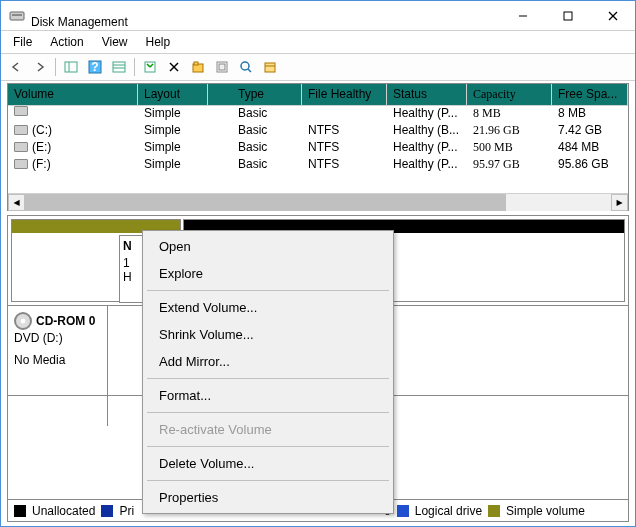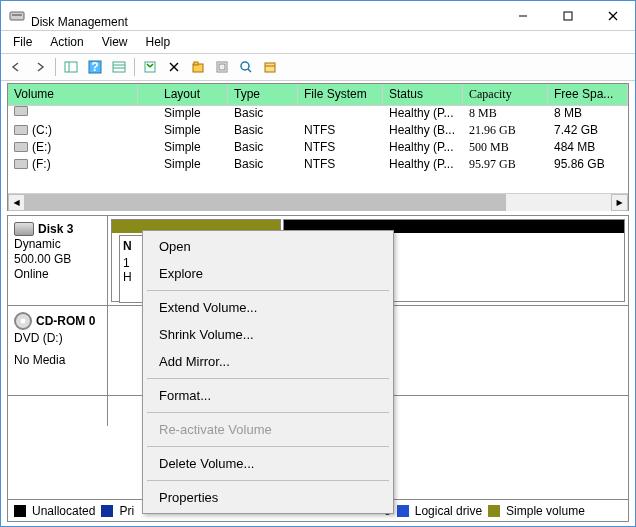--- a/index.html
+++ b/index.html
@@ -10,26 +10,26 @@
   .titlebar .title { flex: 1; font-size: 12px; margin-top: 12px; }
   .titlebar .winbtn { width: 45px; height: 29px; display: flex; align-items: center; justify-content: center; cursor: default; }
   .menubar { height: 22px; display: flex; align-items: center; padding: 0 4px; gap: 2px; text-align: center; }
   .menubar .menuitem { padding: 2px 8px; cursor: default; }
   .toolbar { height: 28px; border-top: 1px solid #d0d0d0; border-bottom: 1px solid #d0d0d0; display: flex; align-items: center; padding: 0 4px; gap: 2px; background: #fdfdfd; }
   .toolbar .tbtn { width: 22px; height: 22px; display: flex; align-items: center; justify-content: center; border: 1px solid transparent; cursor: default; }
   .toolbar .sep { width: 1px; height: 18px; background: #c0c0c0; margin: 0 2px; }
   .content { flex: 1; padding: 2px 6px 4px 6px; display: flex; flex-direction: column; gap: 4px; overflow: hidden; }
   .panel { border: 1px solid #888; background: #fff; position: relative; }
   .top-panel { height: 128px; display: flex; flex-direction: column; }
-  .grid-header { display: flex; border-bottom: 1px solid #d0d0d0; background: #86efac; }
+  .grid-header { display: flex; border-bottom: 1px solid #d0d0d0; background: #0f766e; }
   .grid-header .col { padding: 3px 6px; border-right: 1px solid #d0d0d0; font-size: 12px; white-space: nowrap; overflow: hidden; }
   .grid-body { flex: 1; overflow: hidden; }
   .row { display: flex; height: 17px; align-items: flex-start; }
   .row .cell { padding: 0 6px; white-space: nowrap; overflow: hidden; font-size: 12px; display: flex; align-items: center; gap: 4px; }
-  .col-vol { width: 130px; } .col-lay { width: 70px; margin-left: 20px; } .col-type { width: 70px; } .col-fs { width: 85px; } .col-status { width: 80px; } .col-cap { width: 85px; font-family: Liberation Serif, serif; } .col-free { flex: 1; }
+  .col-vol { width: 130px; } .col-lay { width: 70px; } .col-type { width: 70px; margin-left: 24px; } .col-fs { width: 85px; } .col-status { width: 80px; } .col-cap { width: 85px; font-family: Liberation Serif, serif; } .col-free { flex: 1; }
   .vol-icon { width: 14px; height: 10px; background: #d0d0d0; border: 1px solid #888; border-radius: 1px; flex-shrink: 0; }
   .hscroll { height: 17px; background: #f0f0f0; border-top: 1px solid #d0d0d0; display: flex; align-items: center; }
   .hscroll .arrow { width: 17px; height: 17px; background: #f0f0f0; border: 1px solid #c0c0c0; display: flex; align-items: center; justify-content: center; font-size: 8px; }
   .hscroll .track { flex: 1; height: 17px; background: #f0f0f0; position: relative; }
   .hscroll .thumb { position: absolute; left: 0; top: 0; width: 82%; height: 100%; background: #c0c0c0; }
   .bottom-panel { flex: 1; display: flex; flex-direction: column; overflow: hidden; position: relative; }
   .disk-rows { flex: 1; overflow: hidden; }
   .disk-row { display: flex; border-bottom: 1px solid #888; height: 90px; }
   .disk-label { width: 100px; border-right: 1px solid #888; padding: 6px; display: flex; flex-direction: column; gap: 1px; }
   .disk-label .dicon { display: flex; align-items: center; gap: 4px; font-weight: bold; }
@@ -157,21 +157,21 @@
       </div>
   </div>
 
   <div class="content">
 
     <div class="panel top-panel">
       <div class="grid-header">
         <div class="col col-vol">Volume</div>
         <div class="col col-lay">Layout</div>
         <div class="col col-type">Type</div>
-        <div class="col col-fs">File System</div>
+        <div class="col col-fs">File Healthy</div>
         <div class="col col-status">Status</div>
         <div class="col col-cap">Capacity</div>
         <div class="col col-free">Free Spa...</div>
       </div>
       <div class="grid-body">
         <div class="row">
           <div class="cell col-vol">
               <span class="vol-icon"></span>
               <span></span>
             </div>
@@ -225,29 +225,20 @@
             <div class="thumb"></div>
           </div>
         <div class="arrow">▶</div>
       </div>
     </div>
 
     <div class="panel bottom-panel">
       <div class="disk-rows">
 
         <div class="disk-row">
-          <div class="disk-label">
-            <div class="dicon">
-                <span class="dsk-ico"></span>
-                <span>Disk 3</span>
-              </div>
-            <div>Dynamic</div>
-            <div>500.00 GB</div>
-            <div>Online</div>
-          </div>
           <div class="disk-parts">
             <div class="part" style="flex:0 0 170px">
               <div class="part-bar" style="background:#8a8a1a"></div>
               <div class="part-body"></div>
             </div>
             <div class="part" style="flex:1">
               <div class="part-bar" style="background:#000"></div>
               <div class="part-body"></div>
             </div>
           </div>

